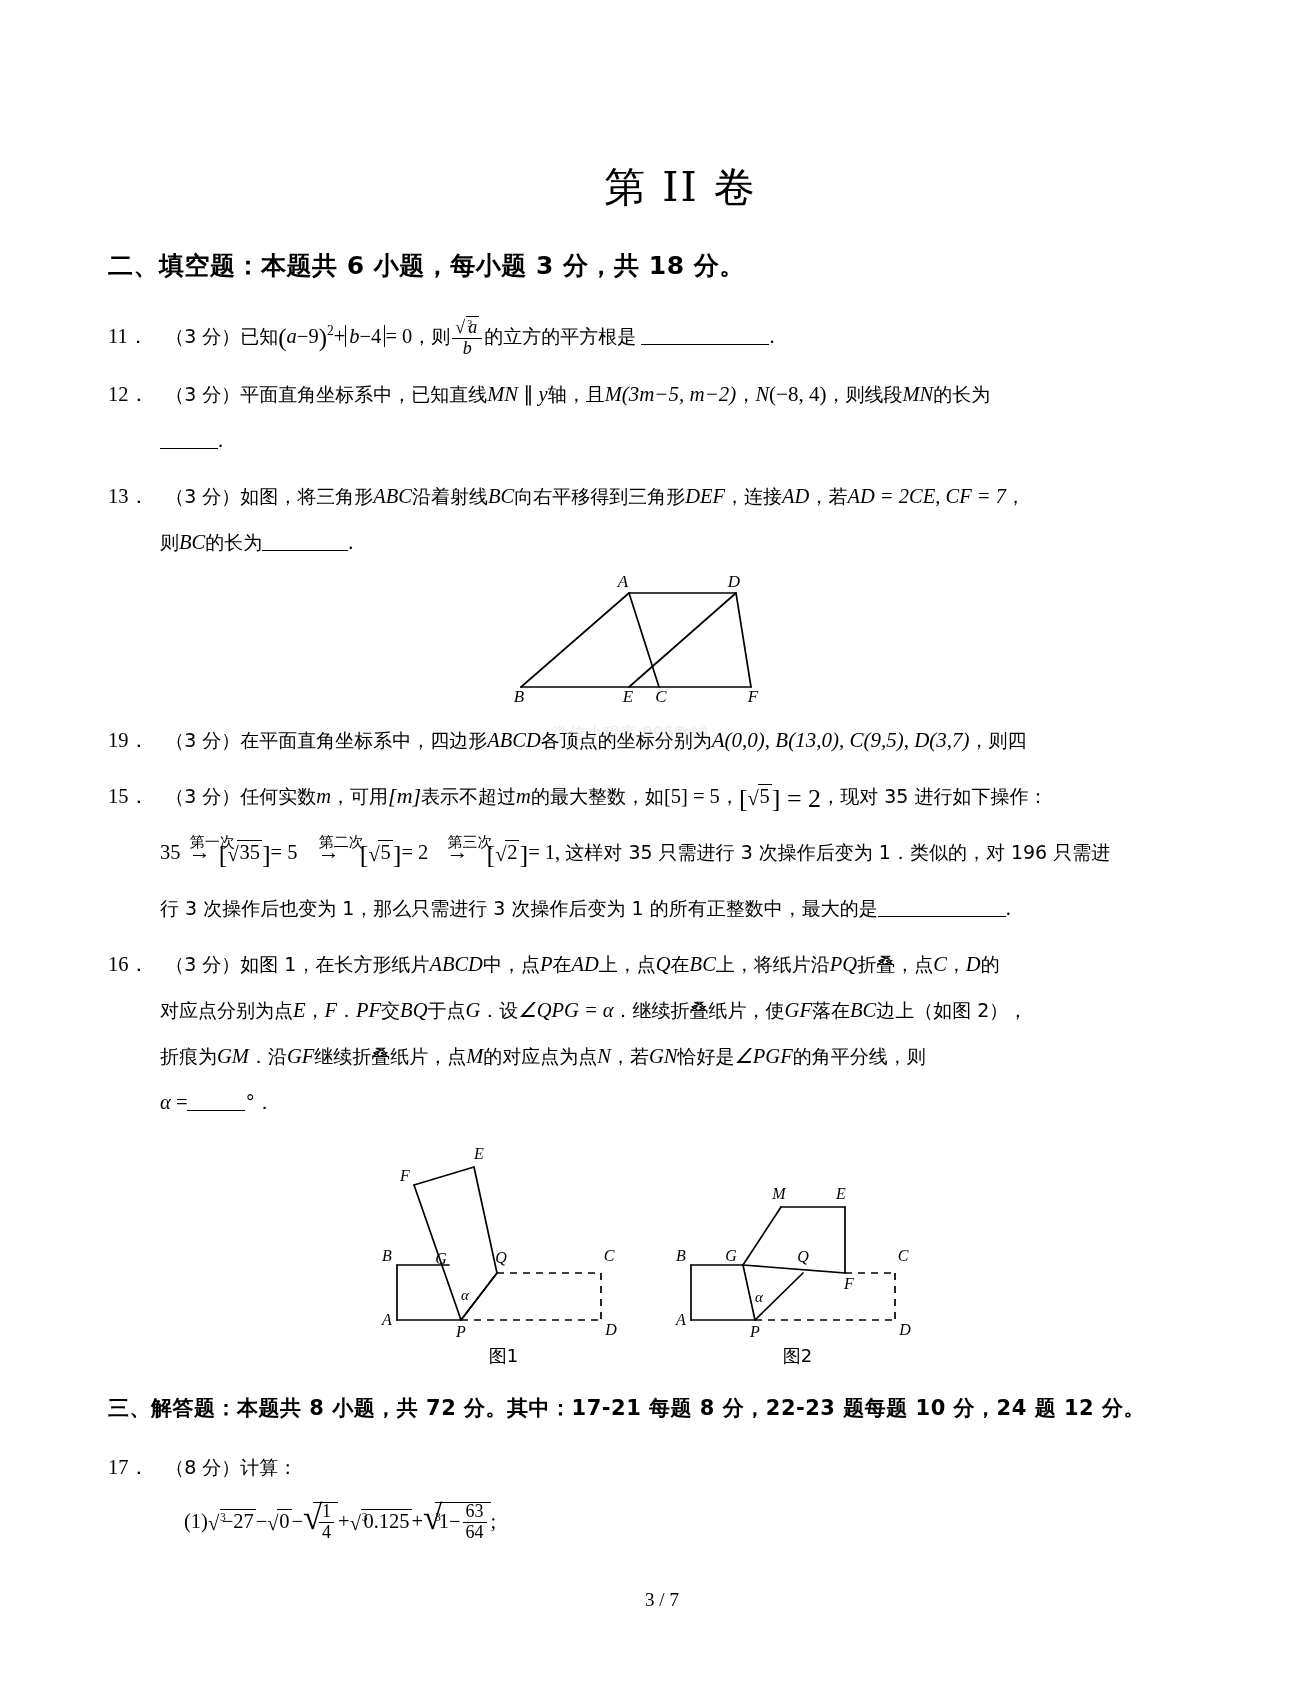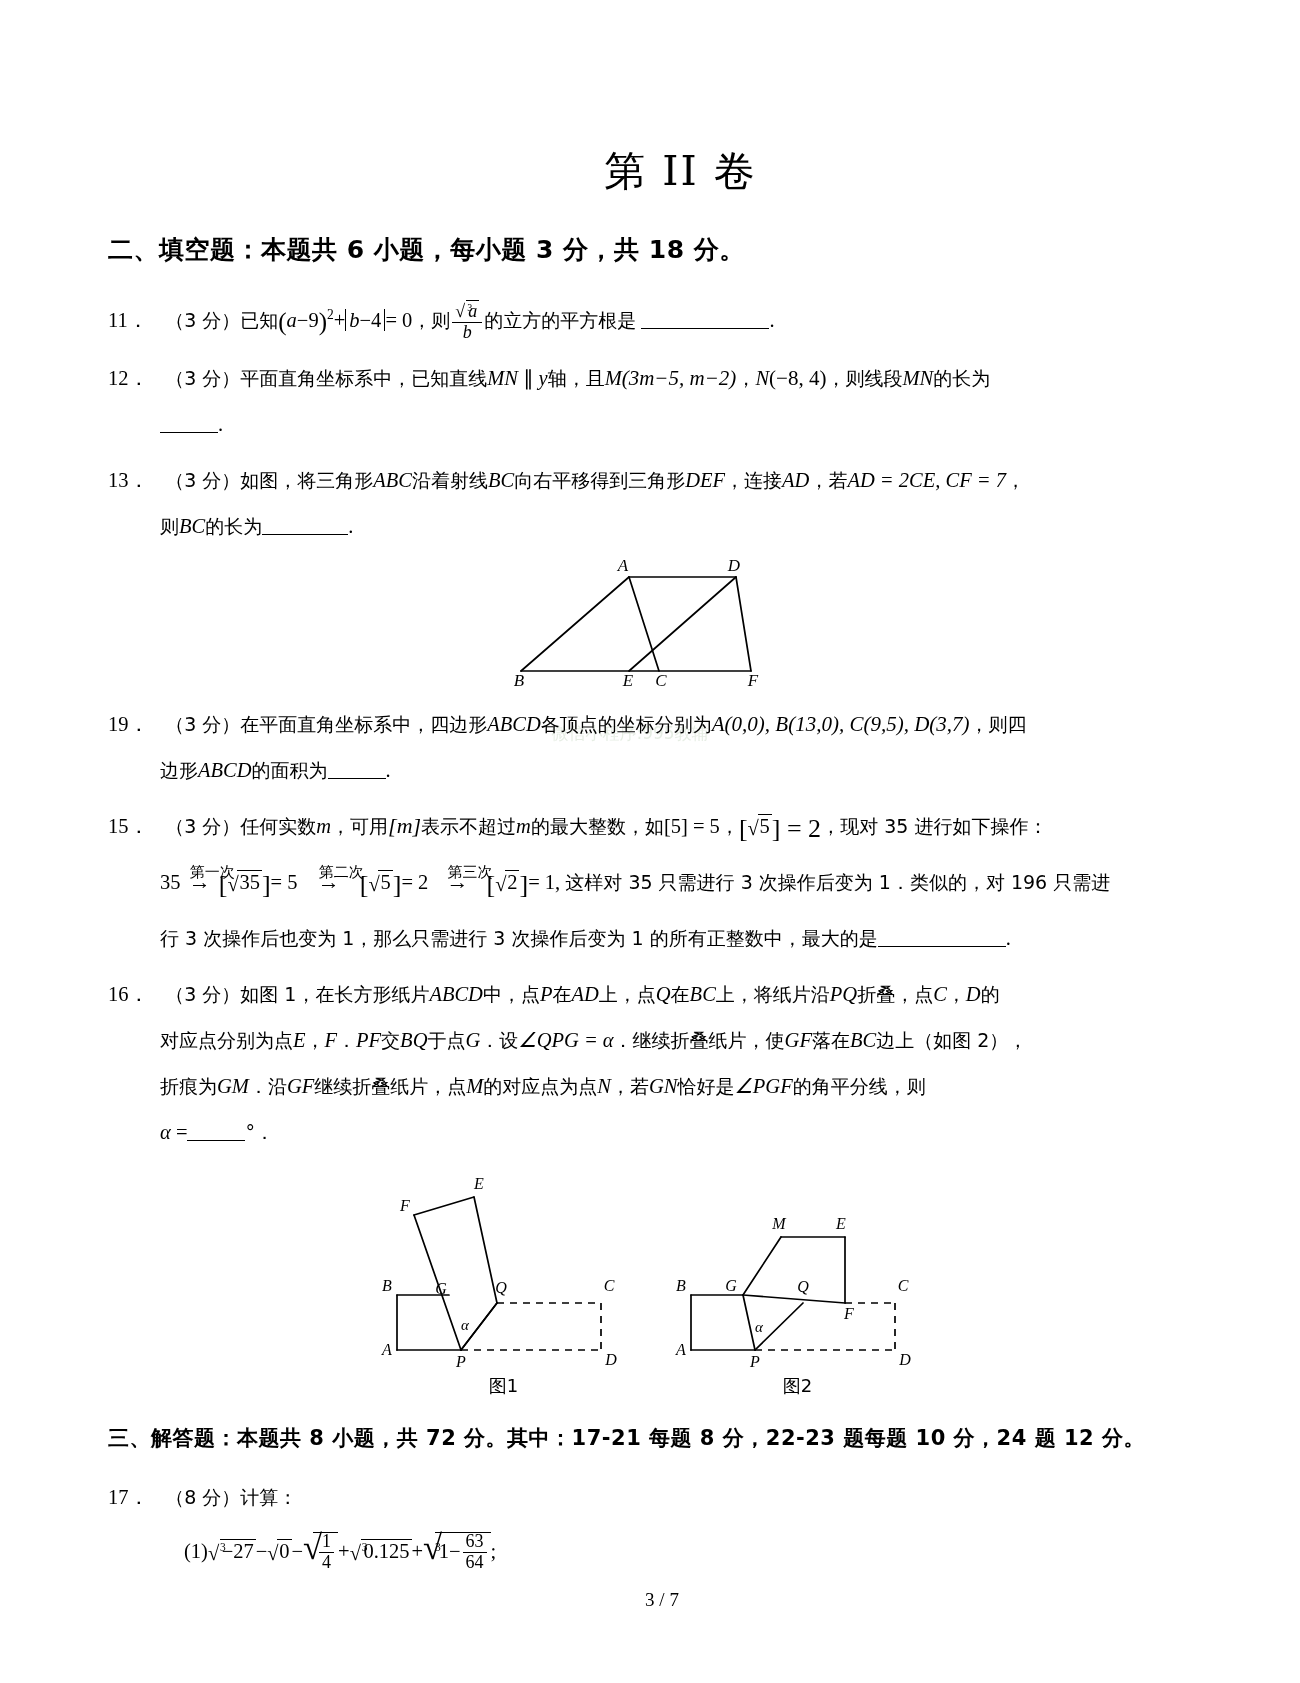--- a/index.html
+++ b/index.html
@@ -12,21 +12,21 @@
     overflow:hidden;
   }
   .page {
     position:relative;
     width:1300px; height:1683px;
     padding:0;
     box-sizing:border-box;
   }
   .content {
     position:absolute;
-    left:108px; top:120px;
+    left:108px; top:136px;
     width:1085px;
   }
   
   .vol-title {
     text-align:center;
     font-size:41px;
     font-family:"DejaVu Serif", serif;
     letter-spacing:2px;
     margin:24px 0 34px 0;
     padding-left:60px;
@@ -146,21 +146,20 @@
         <text x="8" y="127" font-size="17" text-anchor="middle">B</text>
         <text x="117" y="127" font-size="17" text-anchor="middle">E</text>
         <text x="150" y="127" font-size="17" text-anchor="middle">C</text>
         <text x="242" y="127" font-size="17" text-anchor="middle">F</text>
       </svg>
     </div>
 
     <div class="prob" style="margin-top:10px;">
       <span class="num num-lit">19．</span><span class="body">
       <span class="cn">（3 分）</span><span class="cn">在平面直角坐标系中，四边形</span><span class="it">ABCD</span><span class="cn">各顶点的坐标分别为</span><span class="it" style="font-size:21px;">A(0,0), B(13,0), C(9,5), D(3,7)</span><span class="cn">，则四</span>
-      <span class="ind"><span class="cn">边形</span><span class="it">ABCD</span><span class="cn">的面积为</span><span class="blank-s"></span><span class="num-lit">.</span></span>
       </span>
     </div>
 
     <div class="prob">
       <span class="num num-lit">15．</span><span class="body">
       <span class="cn">（3 分）</span><span class="cn">任何实数</span><span class="it">m</span><span class="cn">，可用</span><span class="it" style="font-size:22px;">[m]</span><span class="cn">表示不超过</span><span class="it">m</span><span class="cn">的最大整数，如</span><span class="num-lit">[5] = 5</span><span class="cn">，</span><span class="num-lit" style="font-size:26px; vertical-align:-4px;">[</span><span class="rad"><span class="hook">√</span><span class="bar"><span class="num-lit">5</span></span></span><span class="num-lit" style="font-size:26px; vertical-align:-4px;">] = 2</span><span class="cn">，现对 35 进行如下操作：</span>
 
       <span class="ind" style="line-height:60px;">
         <span class="num-lit">35</span>
         <span style="display:inline-block; position:relative; margin:0 3px;"><span class="oplab" style="position:absolute; left:1px; top:-10px; white-space:nowrap;">第一次</span><span style="font-size:22px;">→</span></span>

